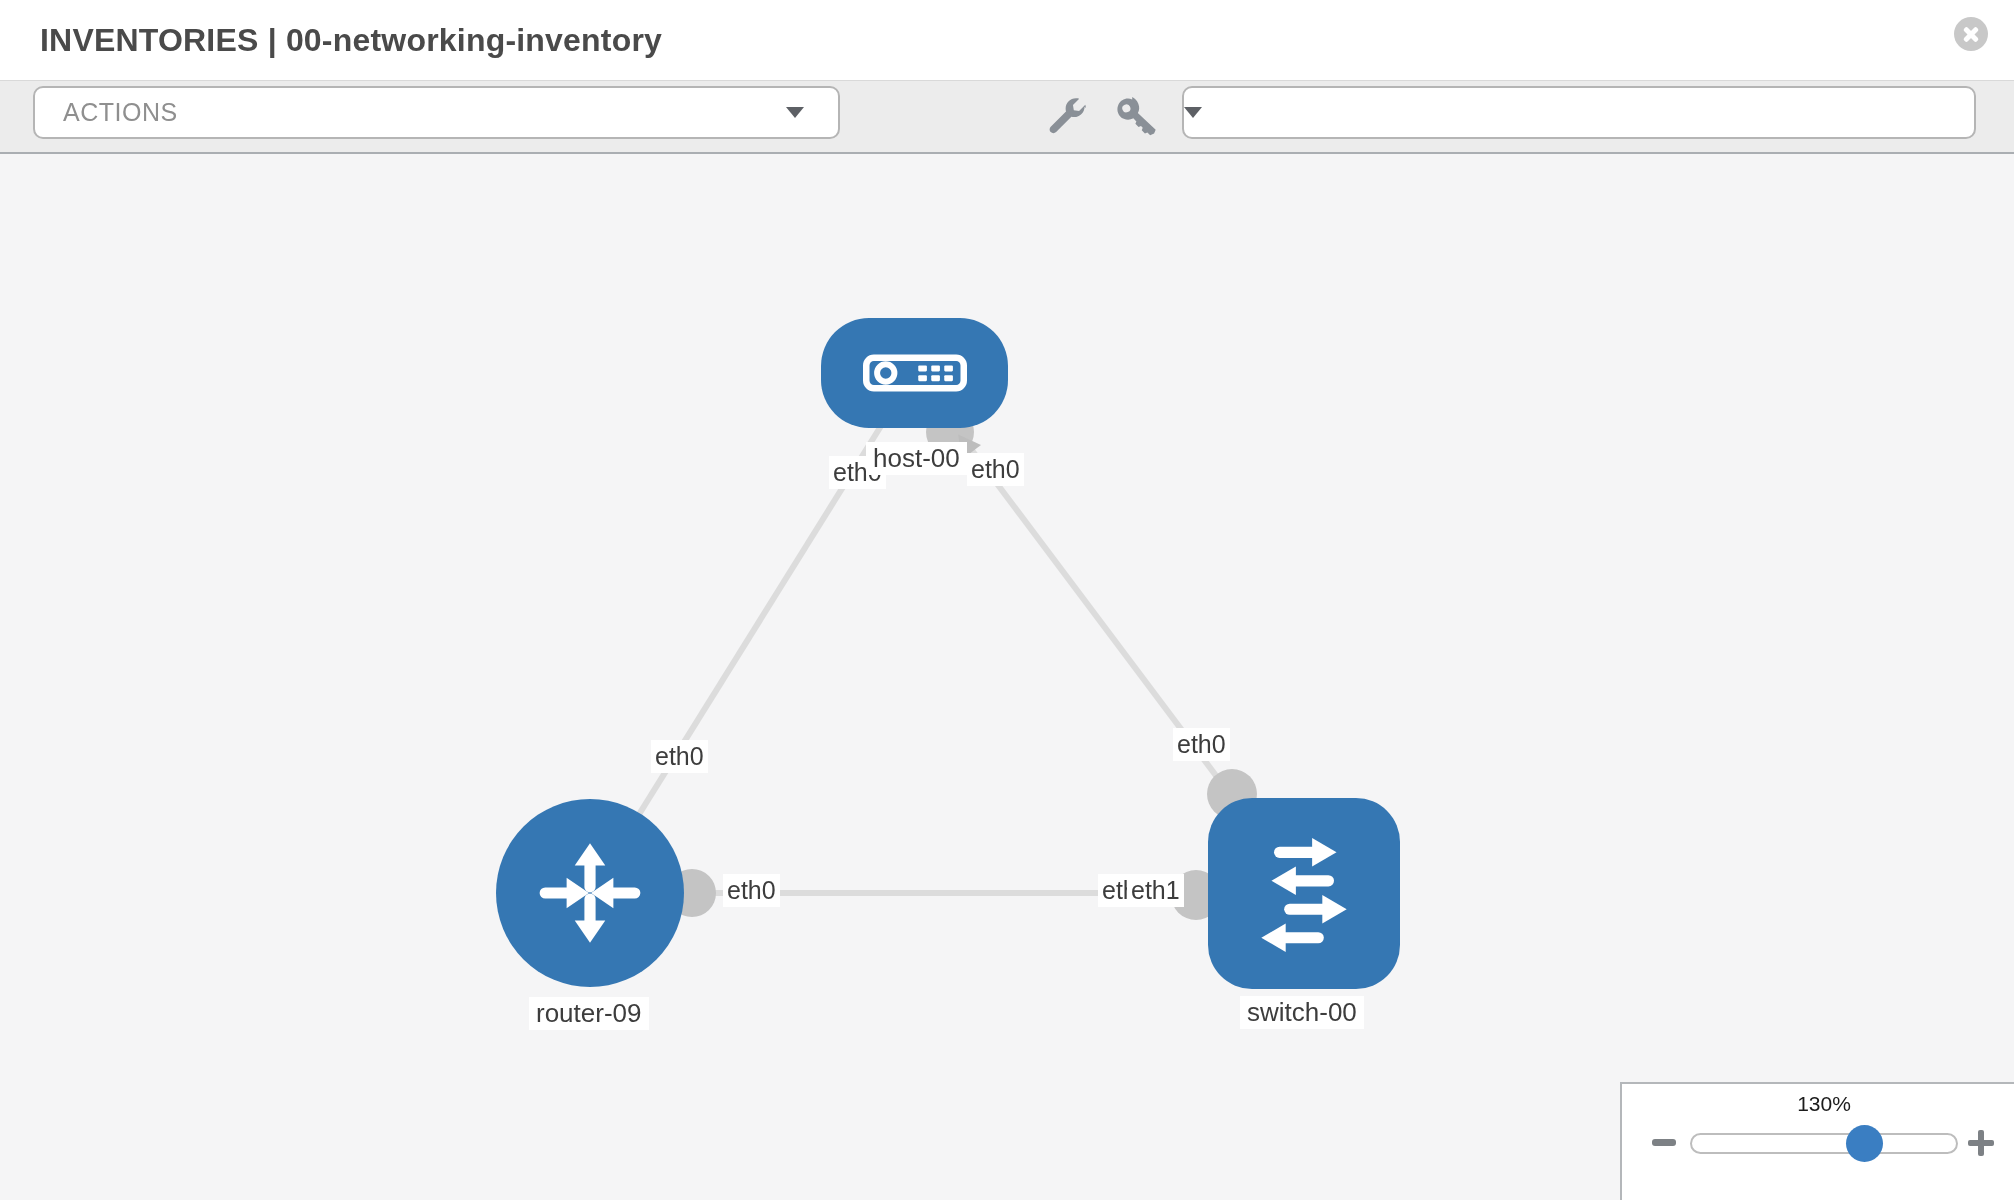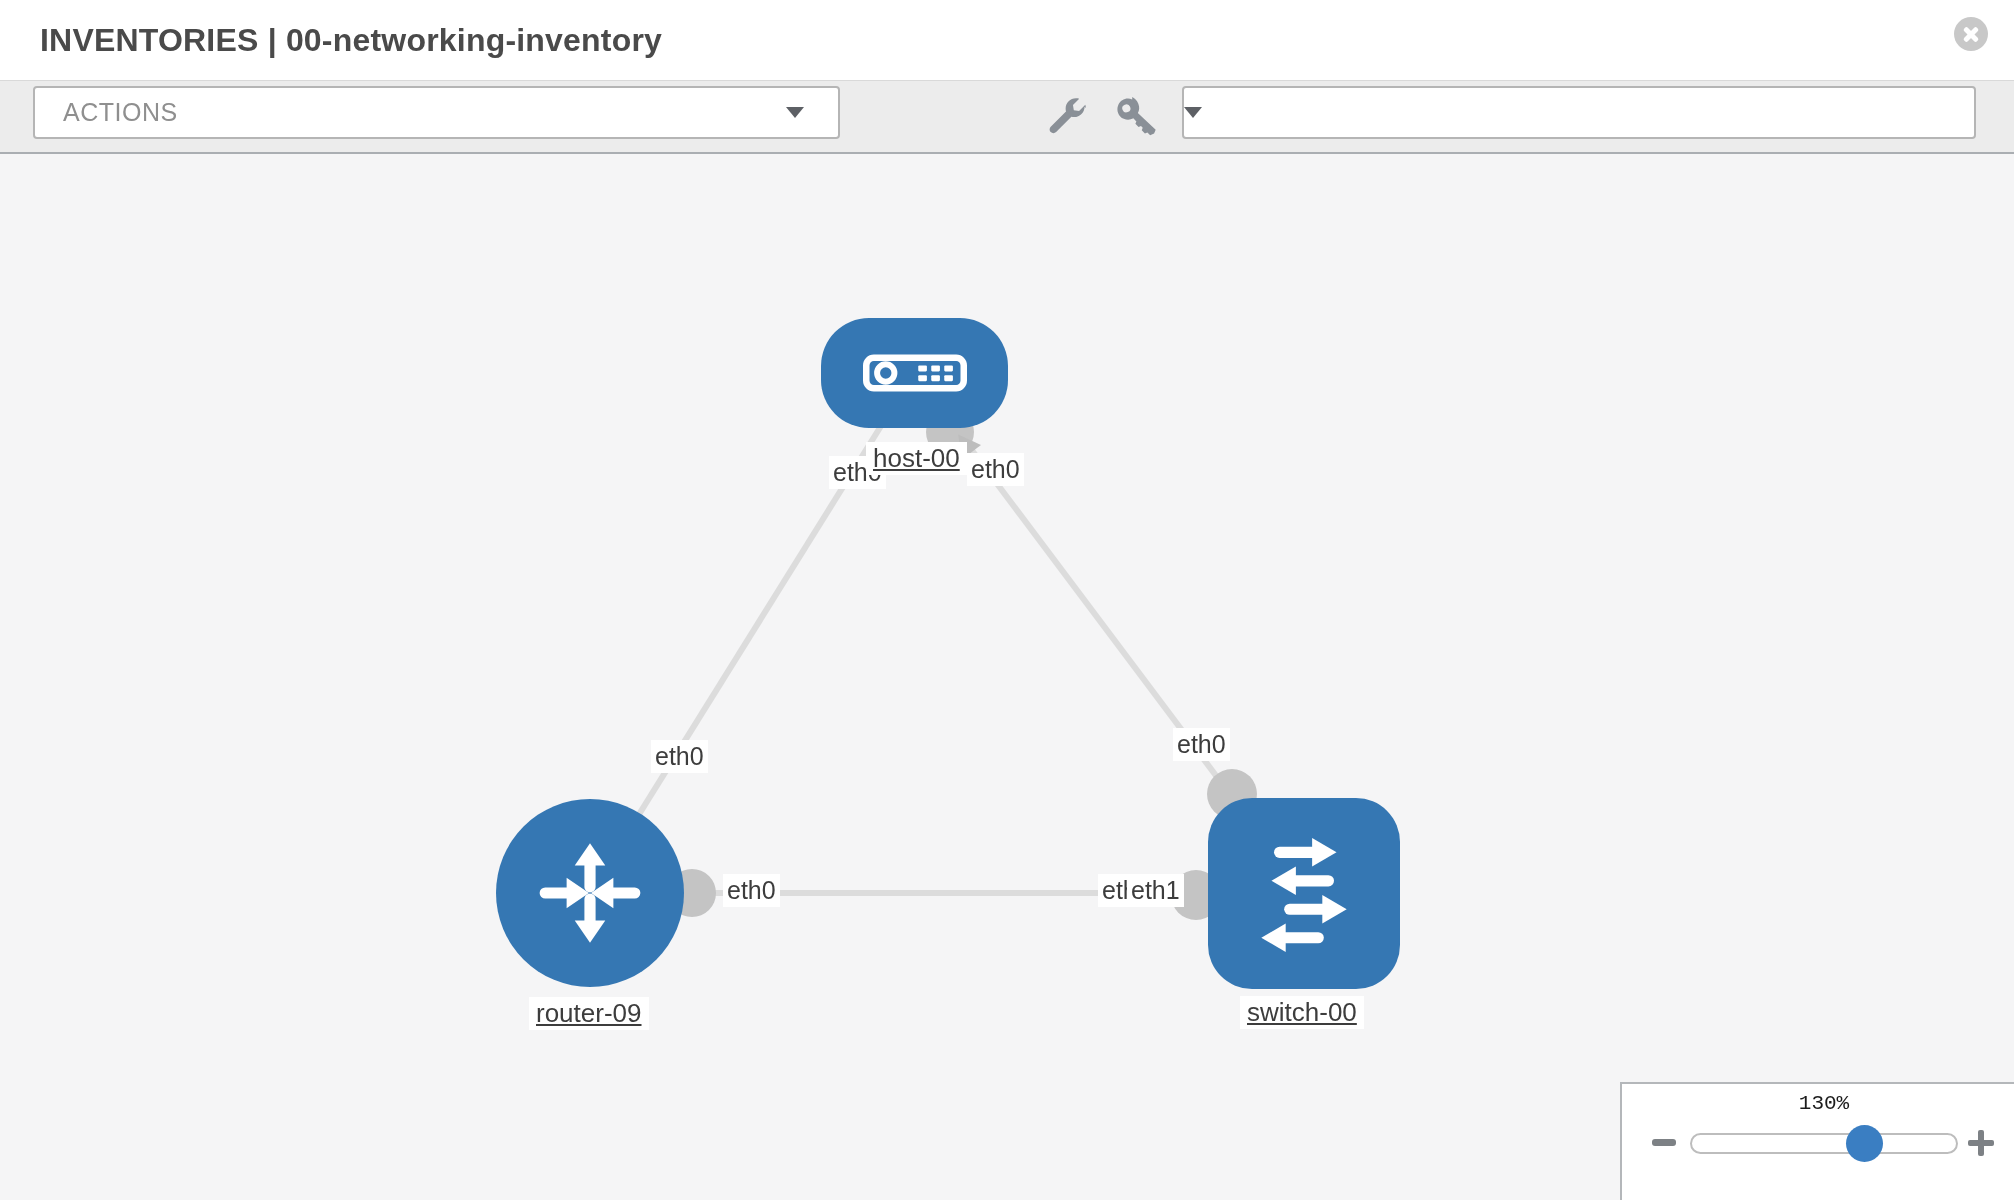--- a/index.html
+++ b/index.html
@@ -24,21 +24,21 @@
   .close-btn .xb{position:absolute;left:8px;top:14.5px;width:18px;height:5px;background:#fff;border-radius:2px;}
   .close-btn .xb.a{transform:rotate(45deg);}
   .close-btn .xb.b{transform:rotate(-45deg);}
   
   .toolbar{
     position:absolute;left:0;top:81px;width:2014px;height:71px;
     background:#ececec;border-bottom:2px solid #aaaeb2;
   }
   .dd{
     position:absolute;top:5px;height:53px;background:#fff;
-    border:2px solid #b5b5b5;border-radius:4px;box-sizing:border-box;
+    border:2px solid #b5b5b5;border-radius:10px;box-sizing:border-box;
     display:flex;align-items:center;cursor:pointer;
   }
   .dd .dd-label{font-size:25px;color:#8f8f8f;letter-spacing:.5px;padding-left:28px;flex:1;}
   .dd .caret{
     width:0;height:0;border-left:9px solid transparent;border-right:9px solid transparent;
     border-top:11px solid #5d6065;margin-right:34px;
   }
   .dd.actions{left:33px;width:807px;}
   .dd.search{left:1182px;width:794px;}
   .tool-icon{position:absolute;top:14px;width:44px;height:44px;cursor:pointer;}
@@ -47,28 +47,28 @@
   
   .canvas{position:absolute;left:0;top:154px;width:2014px;height:1046px;background:#f5f5f6;}
   .links-layer{position:absolute;left:0;top:0;z-index:1;}
   .node{position:absolute;background:#3577b3;display:flex;align-items:center;justify-content:center;z-index:2;cursor:pointer;}
   .node.host{left:821px;top:164px;width:187px;height:110px;border-radius:48px;}
   .node.router{left:496px;top:645px;width:188px;height:188px;border-radius:50%;}
   .node.switch{left:1208px;top:644px;width:192px;height:191px;border-radius:44px;}
   .lbl{
     position:absolute;background:#ffffff;color:#3d3d3d;z-index:3;white-space:nowrap;
   }
-  .node-lbl{font-size:26px;padding:1px 7px;text-decoration:underline;}
+  .node-lbl{font-size:26px;padding:1px 7px;}
   .if-lbl{font-size:25px;padding:2px 4px;}
   
   .zoom-panel{
     position:absolute;left:1620px;top:1082px;width:396px;height:120px;
     background:#fff;border:2px solid #b4b7ba;box-sizing:border-box;z-index:5;
   }
-  .zoom-level{position:absolute;left:68px;top:8px;width:268px;text-align:center;font-size:21px;color:#1c1c1c;font-family:Liberation Mono, monospace;}
+  .zoom-level{position:absolute;left:68px;top:8px;width:268px;text-align:center;font-size:21px;color:#1c1c1c;}
   .zoom-minus{position:absolute;left:30px;top:55px;width:24px;height:7px;background:#7d8185;border-radius:3px;cursor:pointer;}
   .zoom-track{
     position:absolute;left:68px;top:49px;width:268px;height:21px;background:#fff;
     border:2px solid #bdbdbd;border-radius:12px;box-sizing:border-box;cursor:pointer;
   }
   .zoom-handle{
     position:absolute;left:224px;top:41px;width:37px;height:37px;border-radius:50%;
     background:#3a7ec2;cursor:grab;
   }
   .zoom-plus{position:absolute;left:346px;top:46px;width:26px;height:26px;cursor:pointer;}

